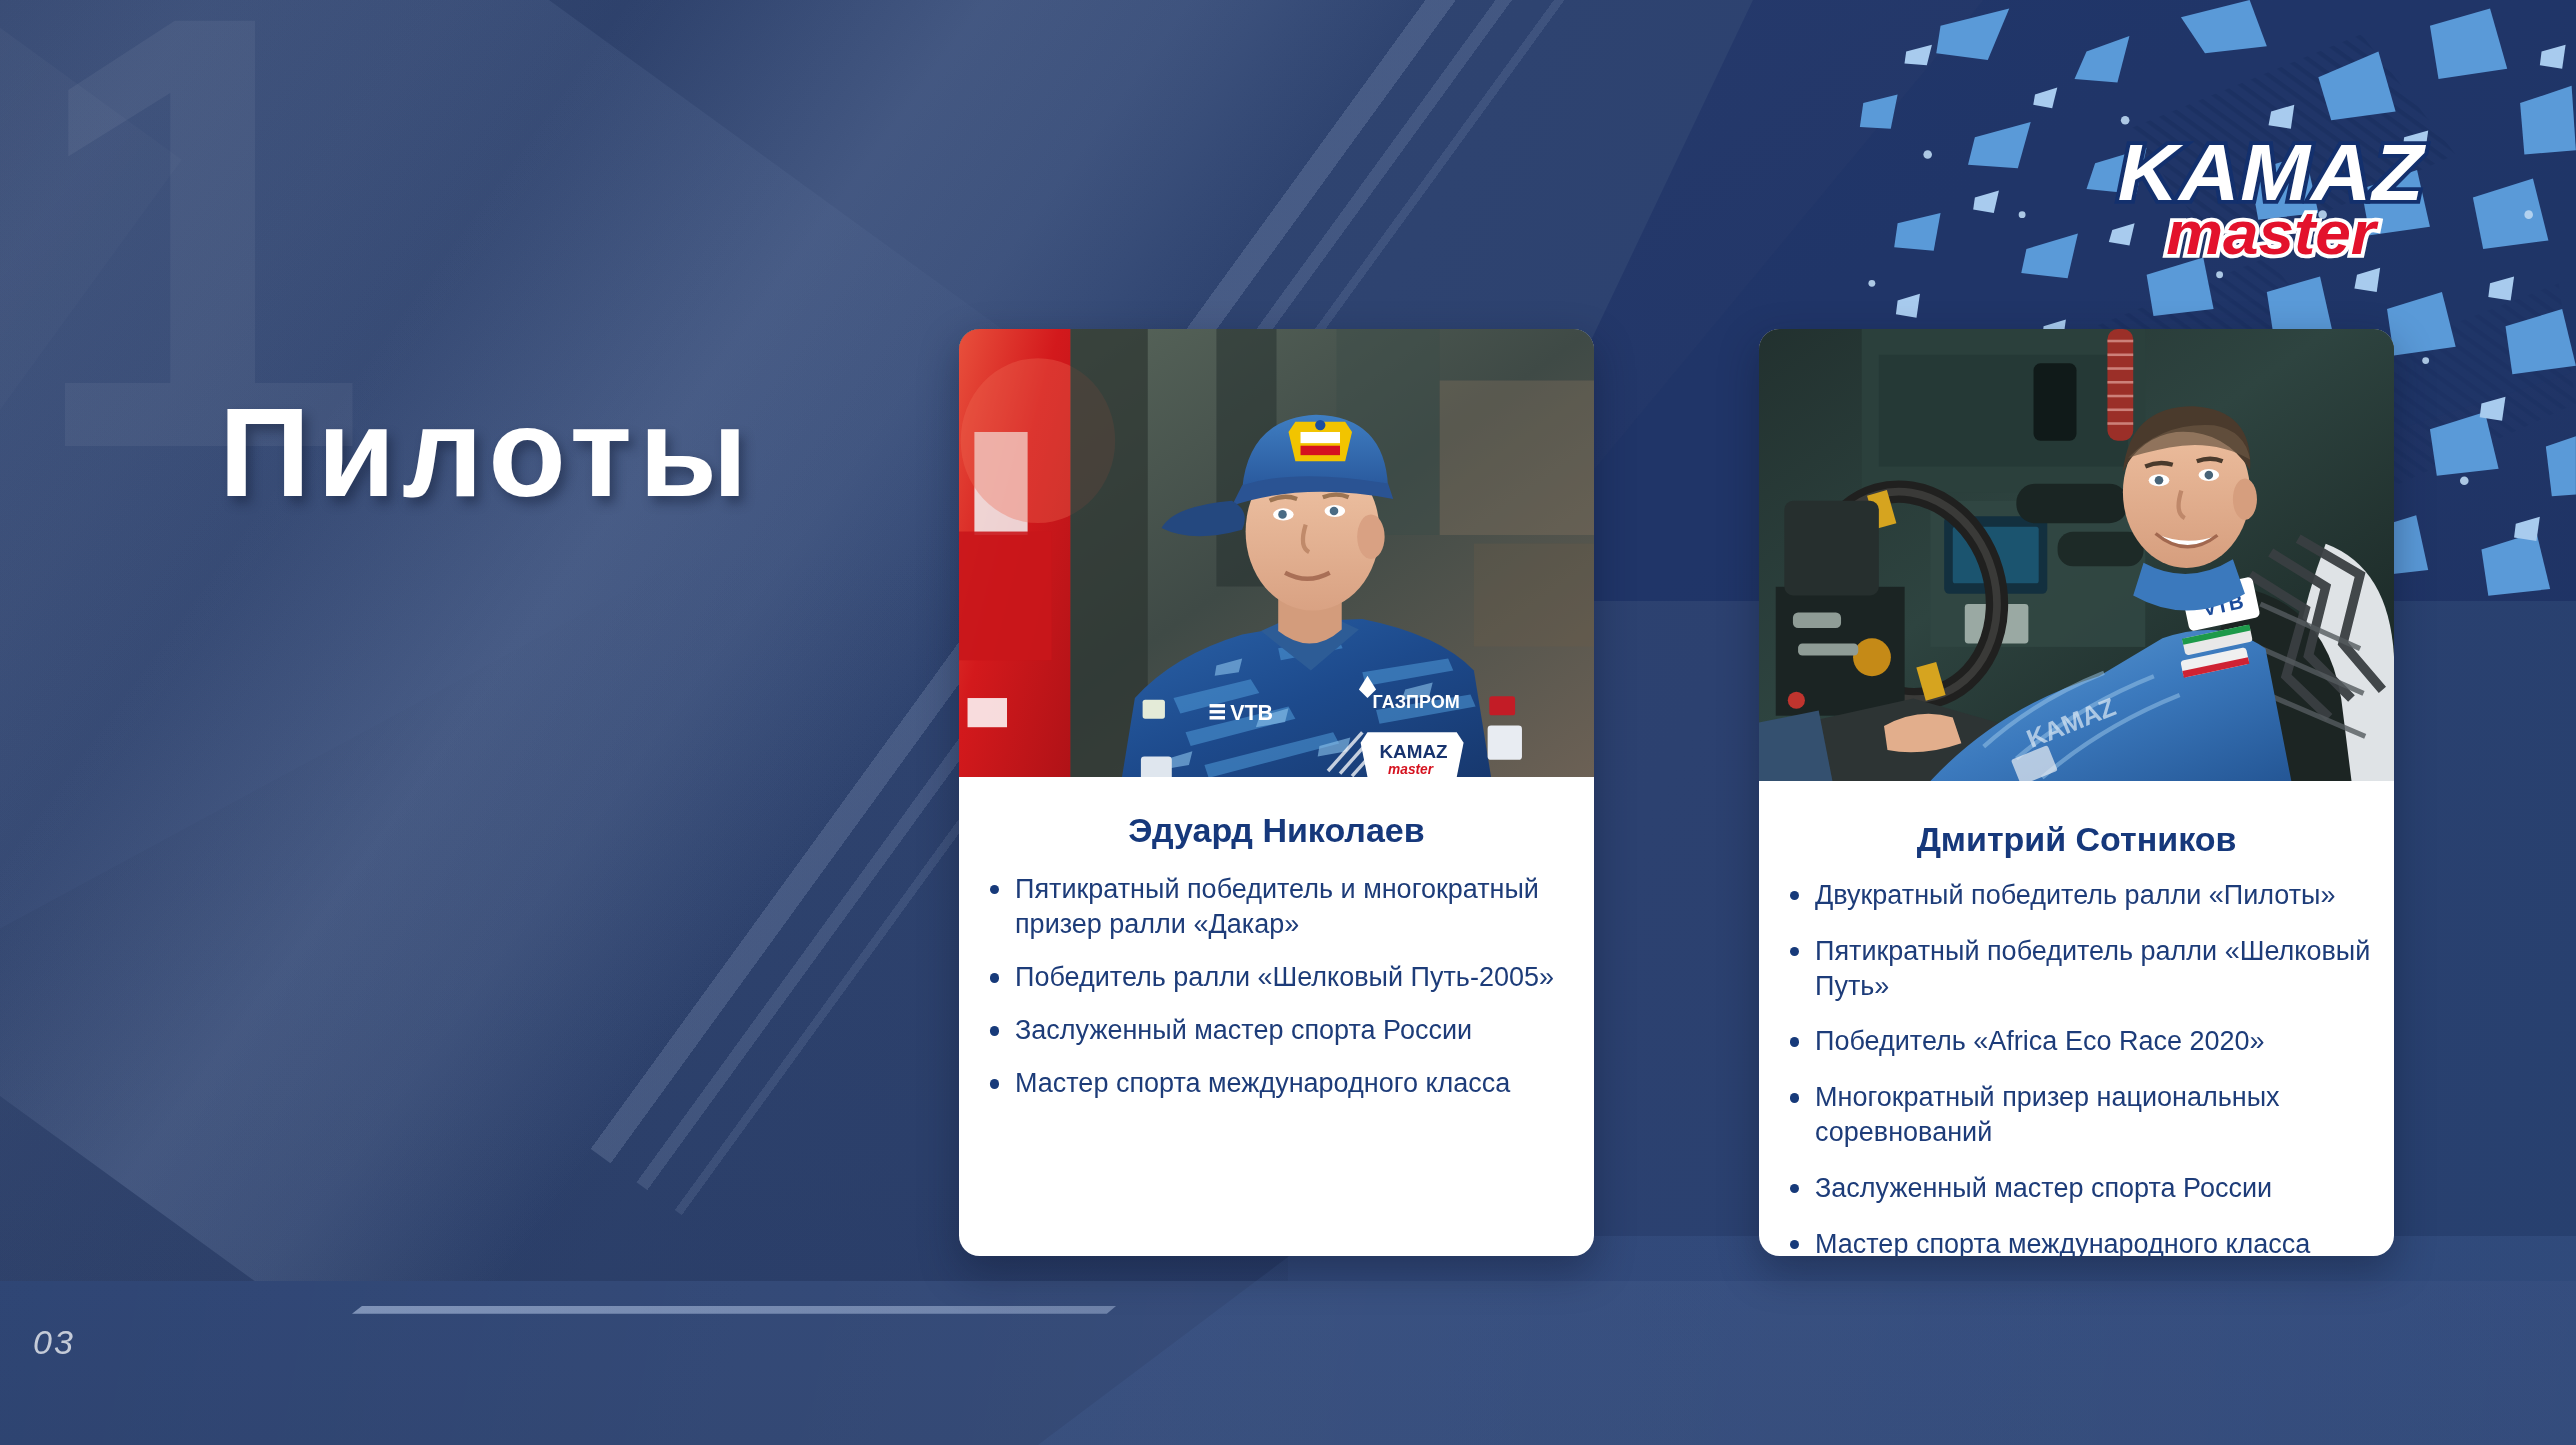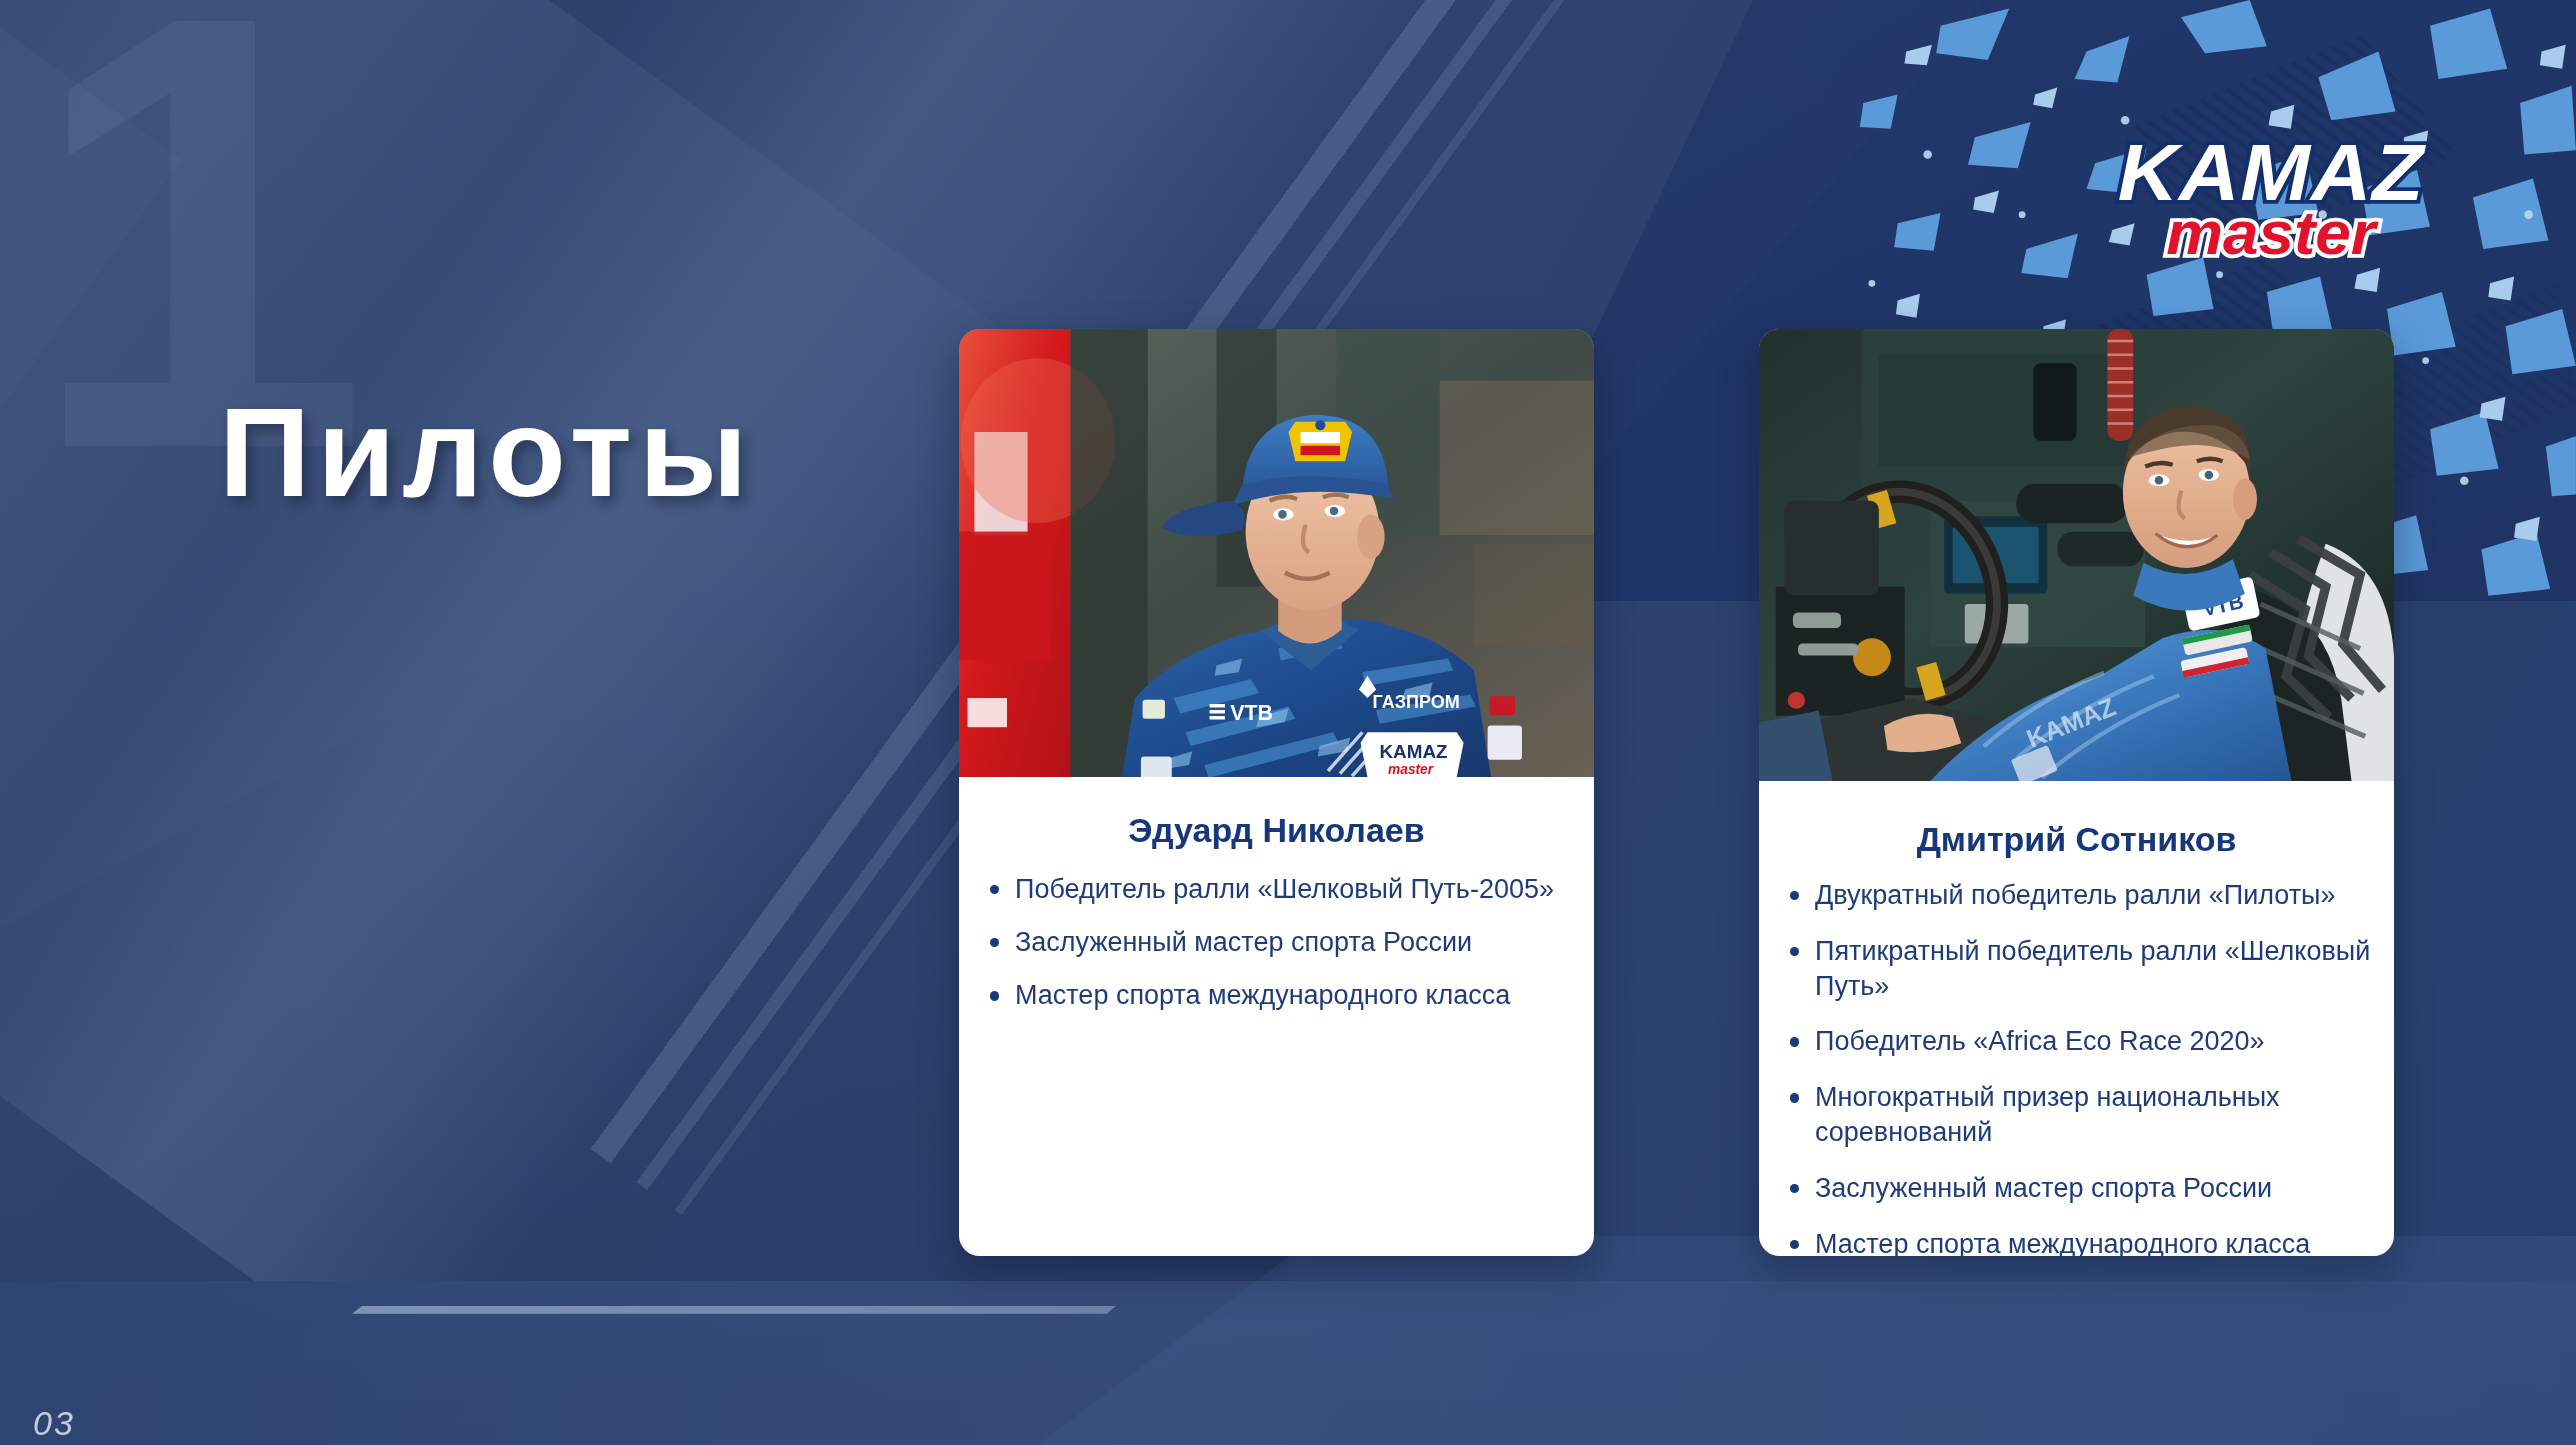--- a/index.html
+++ b/index.html
@@ -123,21 +123,21 @@
     position:absolute;left:219px;top:304px;
     font-size:127px;font-weight:700;color:#ffffff;
     letter-spacing:.055em;line-height:1;
     text-shadow:5.2px 6.9px 10.3px rgba(14,24,48,.42);
     font-family:"Liberation Sans", sans-serif;
     white-space:nowrap;
   }
 
   
   .page-number{
-    position:absolute;left:33px;top:1404px;
+    position:absolute;left:33px;top:1323px;
     font-size:34px;font-style:italic;font-weight:400;
     color:rgba(255,255,255,.72);
     letter-spacing:.06em;
     font-family:"Liberation Sans", sans-serif;
   }
 
   
   .card{
     position:absolute;
     background:#ffffff;
@@ -421,20 +421,21 @@
 
         <rect x="616" y="462" width="40" height="40" rx="4" fill="#e8ecf2"></rect>
         <rect x="212" y="498" width="36" height="36" rx="4" fill="#dfe6ee"></rect>
         <rect x="214" y="432" width="26" height="22" rx="3" fill="#e4ebd8"></rect>
         <rect x="618" y="428" width="30" height="22" rx="3" fill="#d5121f" opacity=".85"></rect>
       </svg>
     </div>
     <div class="card-body">
       <div class="card-name">Эдуард Николаев</div>
       <ul class="card-list">
+        <li>Пятикратный победитель и многократный призер ралли «Дакар»</li>
         <li>Победитель ралли «Шелковый Путь-2005»</li>
         <li>Заслуженный мастер спорта России</li>
         <li>Мастер спорта международного класса</li>
       </ul>
     </div>
   </div>
 
   <div class="card card--right">
     <div class="card-photo">
       <svg viewBox="0 0 740 526" preserveAspectRatio="xMidYMid slice" xmlns="http://www.w3.org/2000/svg" aria-hidden="true">

